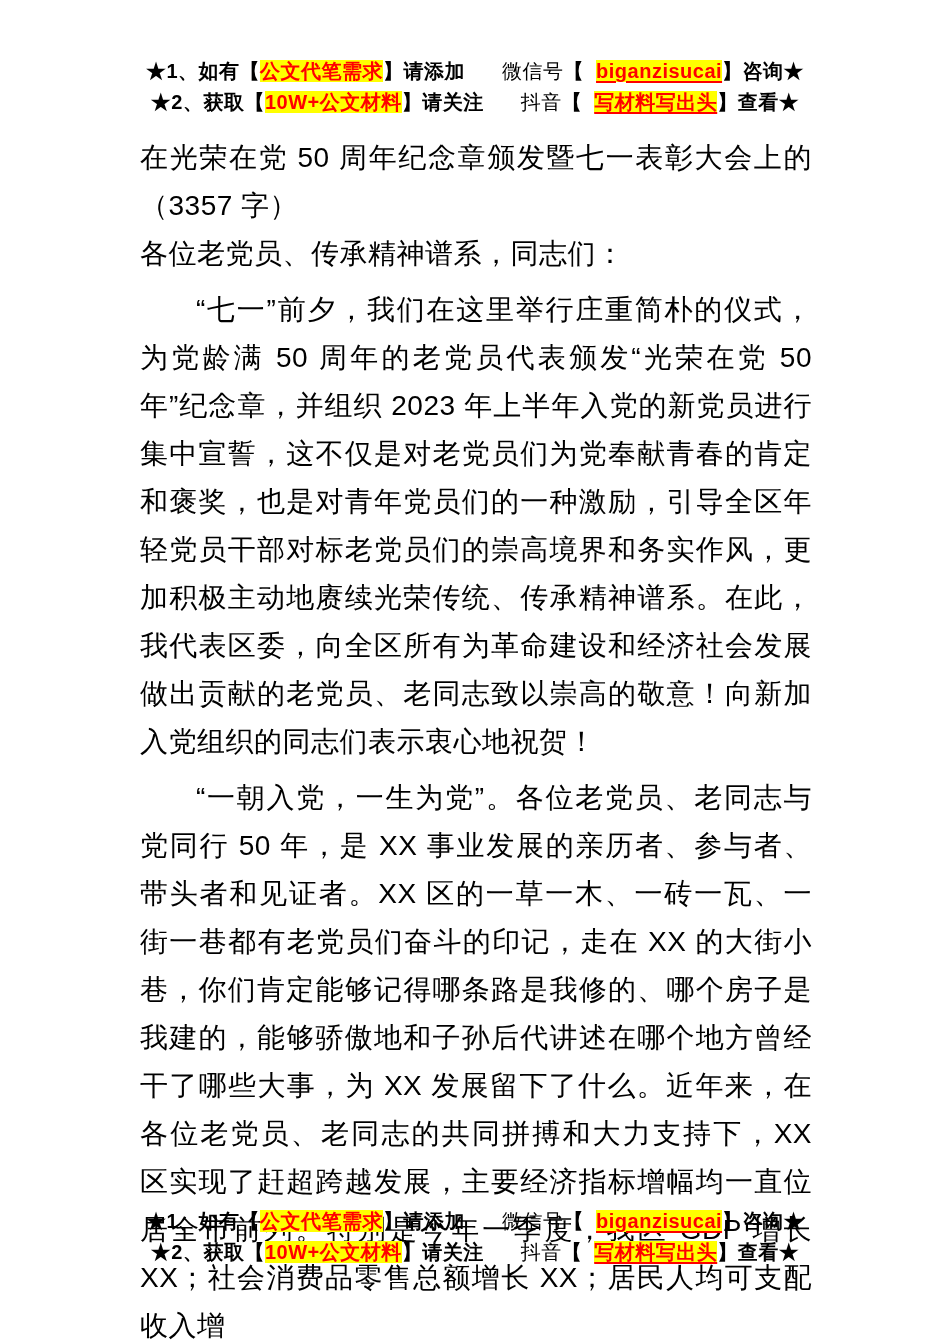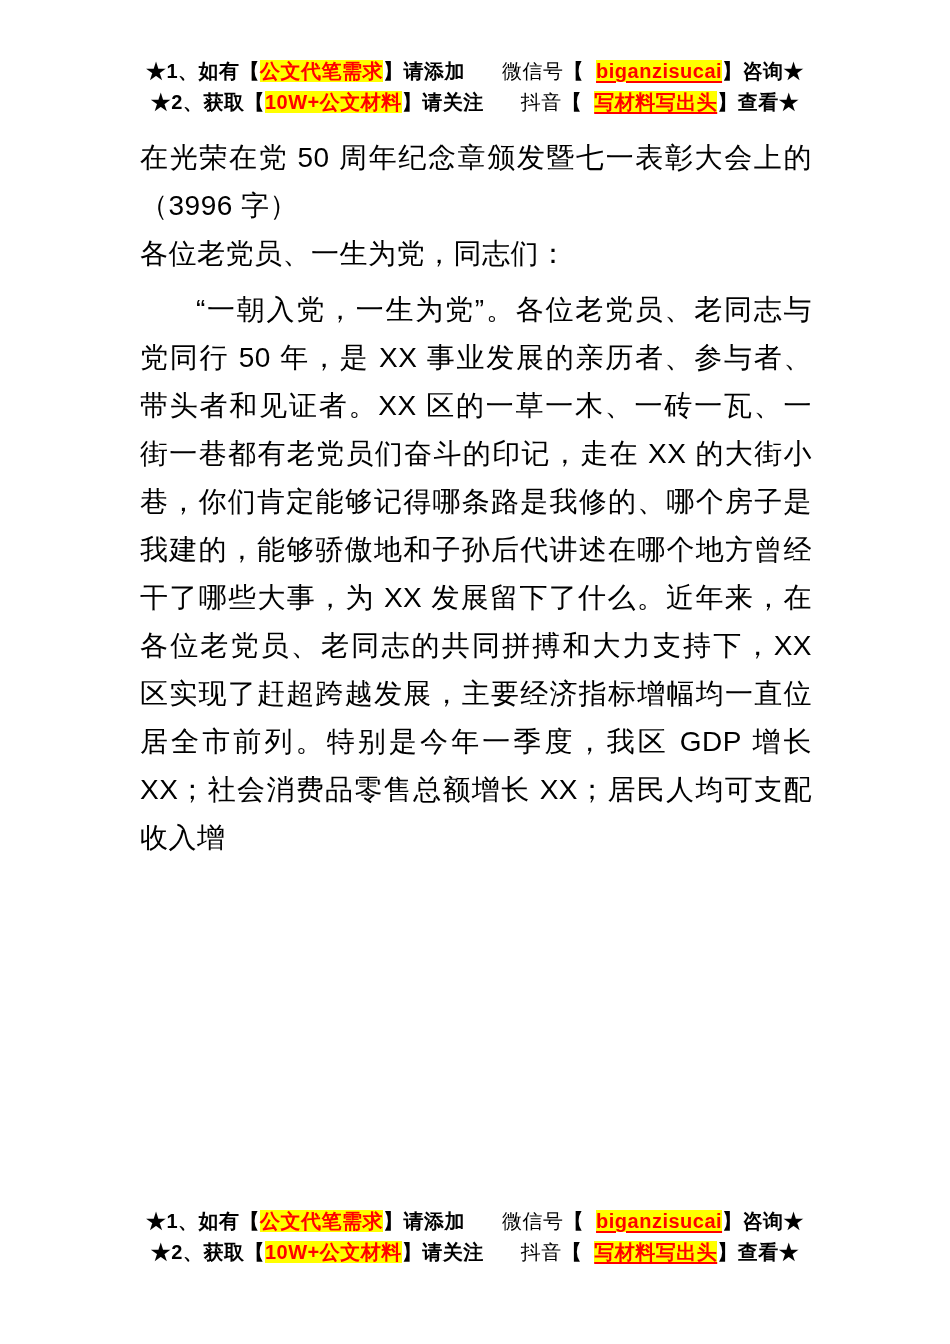--- a/index.html
+++ b/index.html
@@ -63,22 +63,23 @@
   <div class="promo header">
     <div class="line">
       <span>★1、如有【</span><span class="hl">公文代笔需求</span><span>】请</span><span class="u">添加</span><span class="light">微信号</span><span>【</span><span class="hl rl">biganzisucai</span><span>】咨询★</span>
     </div>
     <div class="line">
       <span>★2、获取【</span><span class="hl">10W+公文材料</span><span>】请</span><span class="u">关注</span><span class="light">抖音</span><span>【</span><span class="hl rl">写材料写出头</span><span>】查看★</span>
     </div>
   </div>
 
   <div class="doc">
-    <h1>在光荣在党 50 周年纪念章颁发暨七一表彰大会上的（3996 字）</h1>
-    <p class="salutation">各位老党员、一生为党，同志们：</p>
+    <h1>在光荣在党 50 周年纪念章颁发暨七一表彰大会上的（3357 字）</h1>
+    <p class="salutation">各位老党员、传承精神谱系，同志们：</p>
+    <p class="para">“七一”前夕，我们在这里举行庄重简朴的仪式，为党龄满 50 周年的老党员代表颁发“光荣在党 50 年”纪念章，并组织 2023 年上半年入党的新党员进行集中宣誓，这不仅是对老党员们为党奉献青春的肯定和褒奖，也是对青年党员们的一种激励，引导全区年轻党员干部对标老党员们的崇高境界和务实作风，更加积极主动地赓续光荣传统、传承精神谱系。在此，我代表区委，向全区所有为革命建设和经济社会发展做出贡献的老党员、老同志致以崇高的敬意！向新加入党组织的同志们表示衷心地祝贺！</p>
     <p class="para">“一朝入党，一生为党”。各位老党员、老同志与党同行 50 年，是 XX 事业发展的亲历者、参与者、带头者和见证者。XX 区的一草一木、一砖一瓦、一街一巷都有老党员们奋斗的印记，走在 XX 的大街小巷，你们肯定能够记得哪条路是我修的、哪个房子是我建的，能够骄傲地和子孙后代讲述在哪个地方曾经干了哪些大事，为 XX 发展留下了什么。近年来，在各位老党员、老同志的共同拼搏和大力支持下，XX 区实现了赶超跨越发展，主要经济指标增幅均一直位居全市前列。特别是今年一季度，我区 GDP 增长 XX；社会消费品零售总额增长 XX；居民人均可支配收入增</p>
   </div>
 
   <div class="promo footer">
     <div class="line">
       <span>★1、如有【</span><span class="hl">公文代笔需求</span><span>】请</span><span class="u">添加</span><span class="light">微信号</span><span>【</span><span class="hl rl">biganzisucai</span><span>】咨询★</span>
     </div>
     <div class="line">
       <span>★2、获取【</span><span class="hl">10W+公文材料</span><span>】请</span><span class="u">关注</span><span class="light">抖音</span><span>【</span><span class="hl rl">写材料写出头</span><span>】查看★</span>
     </div>

